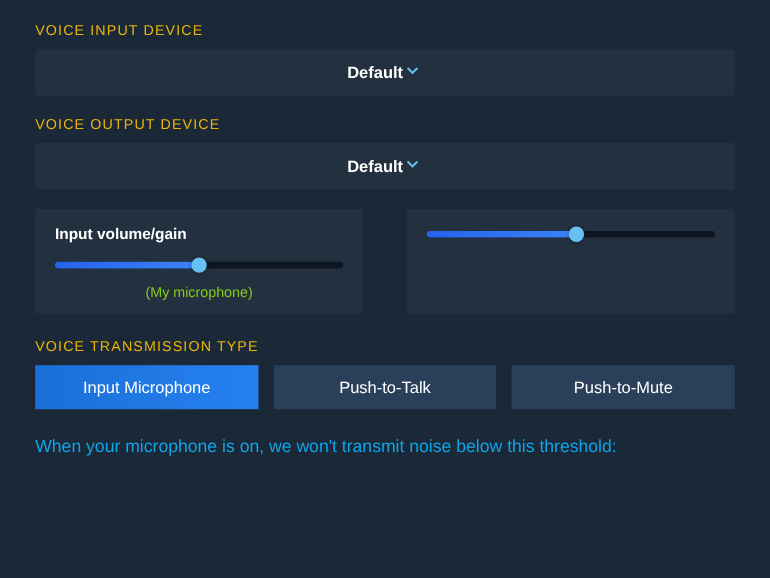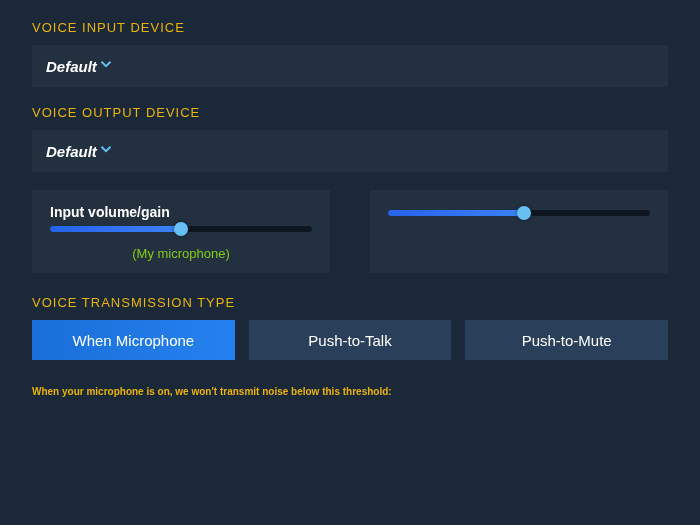--- a/index.html
+++ b/index.html
@@ -24,25 +24,24 @@
       font-size: 13px;
       letter-spacing: 1px;
       margin-bottom: 10px;
       font-weight: 400;
     }
     .select-box {
       background: #22303f;
       height: 42px;
       display: flex;
       align-items: center;
-      justify-content: flex-start;
+      justify-content: center;
       padding: 0 14px;
       margin-bottom: 18px;
       cursor: pointer;
-      font-style: italic;
     }
     .select-value {
       color: #ffffff;
       font-size: 15px;
       font-weight: 600;
     }
     .chevron-icon svg {
       width: 18px;
       height: 18px;
     }
@@ -58,21 +57,21 @@
     }
     .volume-card {
       background: #22303f;
       flex: 1;
       padding: 14px 18px 12px 18px;
     }
     .volume-title {
       color: #ffffff;
       font-size: 14px;
       font-weight: 600;
-      margin-bottom: 0;
+      margin-bottom: 12px;
     }
     .slider-wrap {
       position: relative;
       height: 18px;
       margin-bottom: 8px;
     }
     .slider-track {
       position: absolute;
       top: 6px;
       left: 0;
@@ -119,23 +118,23 @@
       color: #ffffff;
       background: #2a3f5a;
       cursor: pointer;
       font-weight: 400;
     }
     .trans-btn.active {
       background: linear-gradient(90deg, #1a6fd8 0%, #2581f0 100%);
       font-weight: 500;
     }
     .threshold-desc {
-      color: #eab308;
-      font-size: 10px;
-      font-weight: 700;
+      color: #0ea5e9;
+      font-size: 16px;
+      font-weight: 400;
     }
     .section-gap-sm {
       margin-bottom: 8px;
     }
   </style>
 </head>
 <body>
 
 <div class="content">
 
@@ -173,20 +172,20 @@
       <div class="slider-wrap">
         <div class="slider-track"></div>
         <div class="slider-fill" style="width:52%"></div>
         <div class="slider-thumb" style="left:52%"></div>
       </div>
     </div>
   </div>
 
   <div class="section-label">VOICE TRANSMISSION TYPE</div>
   <div class="trans-row">
-    <div class="trans-btn active">When Microphone</div>
+    <div class="trans-btn active">Input Microphone</div>
     <div class="trans-btn">Push-to-Talk</div>
     <div class="trans-btn">Push-to-Mute</div>
   </div>
 
   <div class="threshold-desc">When your microphone is on, we won't transmit noise below this threshold:</div>
 
 </div>
 
 </body></html>

